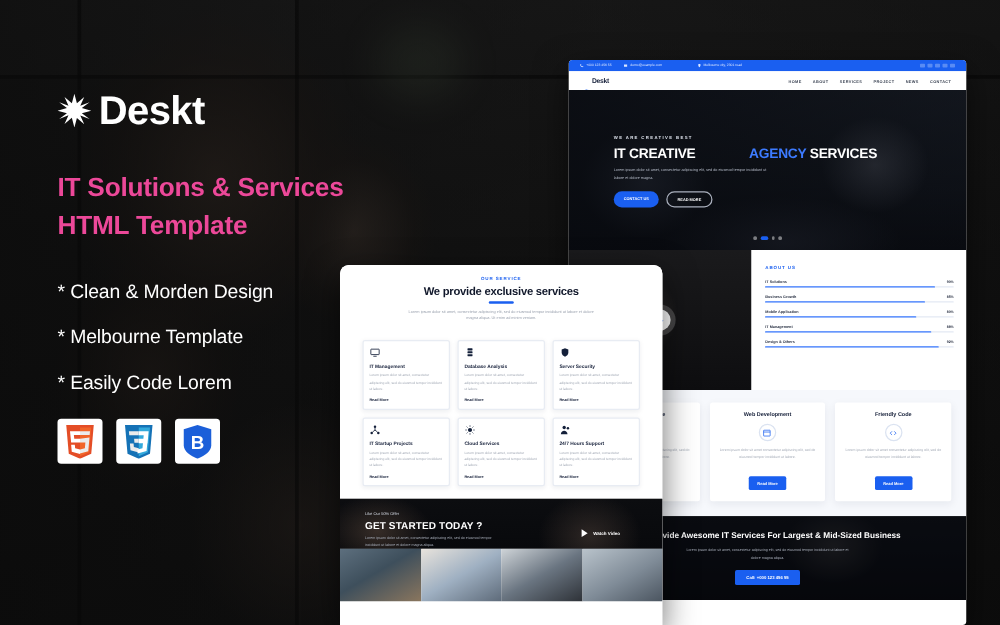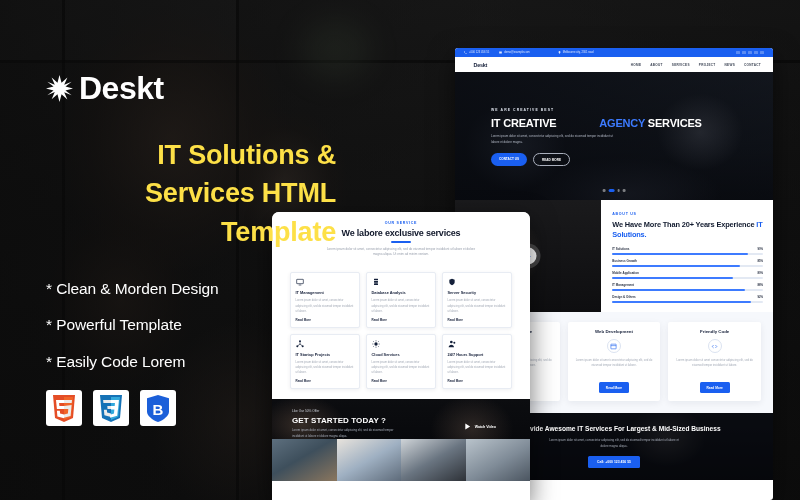--- a/index.html
+++ b/index.html
@@ -26,21 +26,21 @@
   #bg .pane { position: absolute; background: rgba(255,255,255,.028); }
   #bg .glow { position: absolute; border-radius: 50%; filter: blur(14px); }
 
   #scrim { position: absolute; inset: 0; background: linear-gradient(90deg, rgba(10,10,10,.72) 0%, rgba(12,12,12,.52) 40%, rgba(10,10,10,.35) 60%, rgba(8,8,8,.45) 100%); }
 
   
   #promo { position: absolute; left: 46px; top: 72px; width: 290px; z-index: 40; }
   .logo-row { display: flex; align-items: center; gap: 6px; margin-bottom: 32px; }
   .logo-star { width: 27px; height: 27px; flex: 0 0 auto; }
   .logo-text { color: #fff; font-size: 32px; font-weight: bold; letter-spacing: -.5px; line-height: 1; }
-  .promo-h1 { color: #fde047; font-size: 27px; font-weight: bold; line-height: 1.42; letter-spacing: -.2px; text-align: right; }
+  .promo-h1 { color: #ec4899; font-size: 21px; font-weight: bold; line-height: 1.42; letter-spacing: -.2px; }
   .promo-feats { margin-top: 30px; }
   .feat { color: #fff; font-size: 15.5px; font-weight: normal; line-height: 1; margin-bottom: 21px; letter-spacing: -.1px; }
   .badges { display: flex; gap: 11px; margin-top: 17px; }
   .badge { width: 36px; height: 36px; background: #fff; border-radius: 3px; display: flex; align-items: center; justify-content: center; }
   .badge svg { display: block; }
 
   
   .mock { position: absolute; background: #fff; overflow: hidden; box-shadow: 0 9px 26px rgba(0,0,0,.55); }
 
   
@@ -167,21 +167,21 @@
         <path d="M24 0l3.6 13.6L38 4.6l-5.6 12.6L45.6 12l-11 8.4L48 24l-13.4 3.6 11 8.4-13.2-5.2L38 43.4l-10.4-9L24 48l-3.6-14-10.4 9 5.6-12.6L2.4 36l11-8.4L0 24l13.4-3.6-11-8.4 13.2 5.2L10 4.6l10.4 9z"></path>
       </svg>
     </span>
     <span class="logo-text">Deskt</span>
   </div>
 
   <div class="promo-h1">IT Solutions &amp; Services HTML Template</div>
 
   <div class="promo-feats">
     <div class="feat">* Clean &amp; Morden Design</div>
-    <div class="feat">* Powerful Template</div>
+    <div class="feat">* Melbourne Template</div>
     <div class="feat">* Easily Code Lorem</div>
   </div>
 
   <div class="badges">
     <div class="badge">
       <svg width="24" height="27" viewBox="0 0 24 27">
           <path d="M1 0h22l-2 23-9 4-9-4z" fill="#e44d26"></path>
           <path d="M12 2v23l7.3-3.2L21 2z" fill="#f16529"></path>
           <path d="M12 11H7.4l-.3-3H12V5H4l.9 9H12zm0 8.6l-3.9-1-.25-2.8H4.9l.5 5.6 6.6 1.8z" fill="#fff"></path>
           <path d="M12 11v3h4.3l-.4 4.6-3.9 1v3.1l6.6-1.8 1-11z" fill="#ebebeb"></path>
@@ -279,21 +279,20 @@
   <div class="aboutB">
     <div class="imgcol">
       <div class="playbtn">
         <svg viewBox="0 0 16 16" fill="currentColor">
             <path d="M3 1l11 7-11 7z"></path>
           </svg>
       </div>
     </div>
     <div class="txtcol">
       <div class="eyebrow">ABOUT US</div>
-      <h3><span>We Have More Than 20+ Years Experience </span><em>IT Solutions.</em></h3>
       <div class="skills">
         <div class="sk">
           <div class="sk-top">
               <span class="sk-name">IT Solutions</span>
               <span class="sk-pct">90%</span>
             </div>
           <div class="sk-track">
               <div class="sk-fill" style="width:90%"></div>
             </div>
         </div>
@@ -380,21 +379,21 @@
       <p>Lorem ipsum dolor sit amet, consectetur adipiscing elit, sed do eiusmod tempor incididunt ut labore et dolore magna aliqua.</p>
       <span class="btn-blue">Call: +000 123 456 55</span>
     </div>
   </div>
 </div>
 
 <div class="mock" id="mockA">
 
   <div class="secA-top">
     <div class="eyebrow">OUR SERVICE</div>
-    <div class="secA-title">We labore exclusive services</div>
+    <div class="secA-title">We provide exclusive services</div>
     <div class="rule"></div>
     <div class="lorem">Lorem ipsum dolor sit amet, consectetur adipiscing elit, sed do eiusmod tempor incididunt ut labore et dolore magna aliqua. Ut enim ad minim veniam.</div>
   </div>
 
   <div class="cardgrid">
     <div class="svc-card">
       <div class="svc-ico">
           <svg viewBox="0 0 24 24" fill="none" stroke="currentColor" stroke-width="2">
             <rect x="2" y="4" width="20" height="13" rx="1"></rect>
             <path d="M8 21h8"></path>

